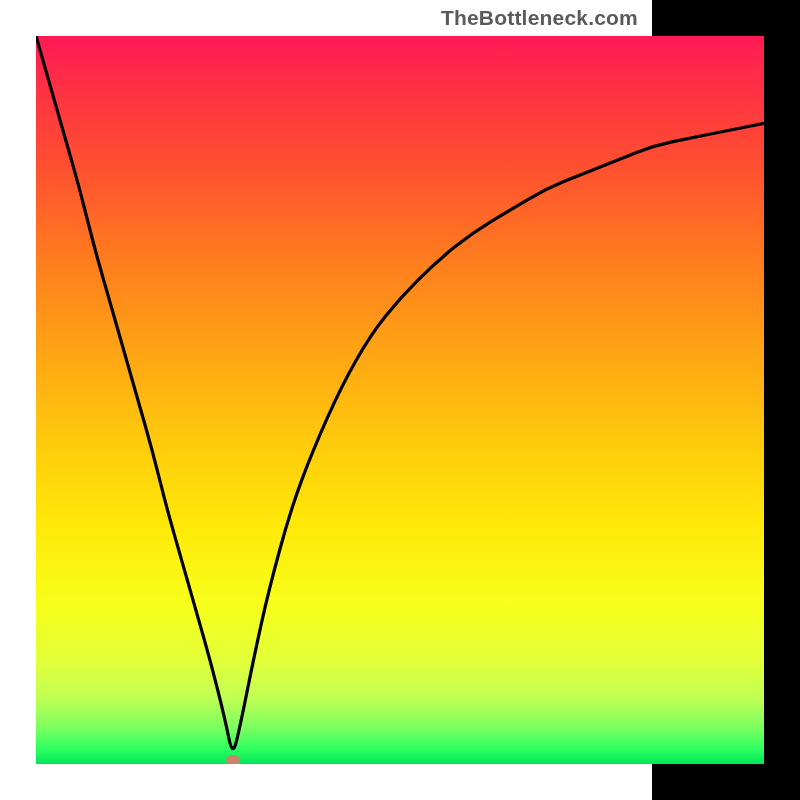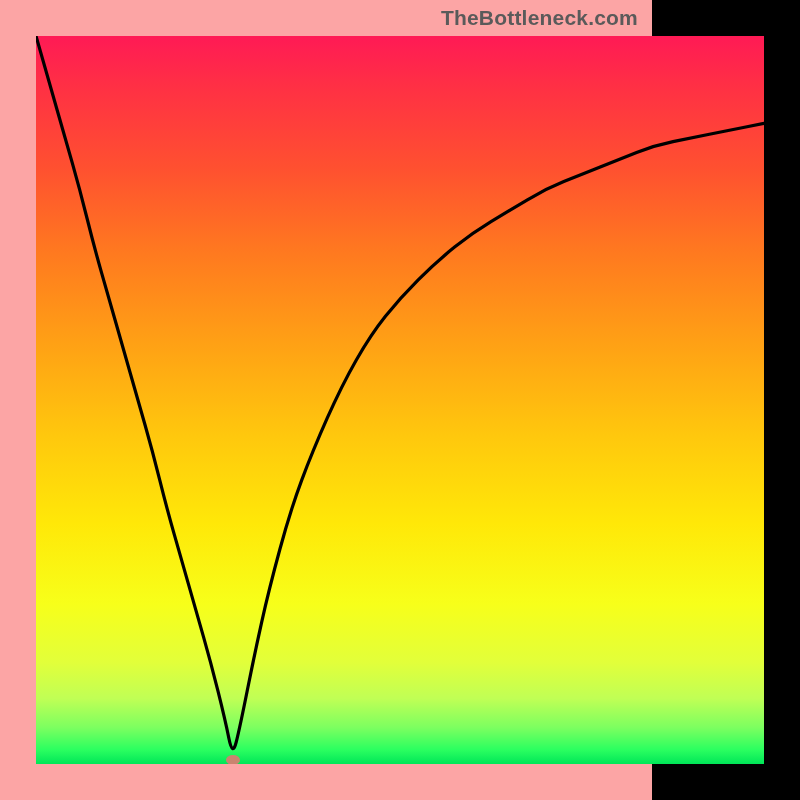--- a/index.html
+++ b/index.html
@@ -7,21 +7,21 @@
     padding: 0;
     width: 800px;
     height: 800px;
     background: #000;
     font-family: Arial, Helvetica, sans-serif;
   }
   .frame {
     position: relative;
     width: 652px;
     height: 800px;
-    background: #fca5a5;
+    background: #ffffff;
   }
   .plot-area {
     position: absolute;
     left: 36px;
     top: 36px;
     width: 728px;
     height: 728px;
     overflow: hidden;
   }
   .gradient-bg {

